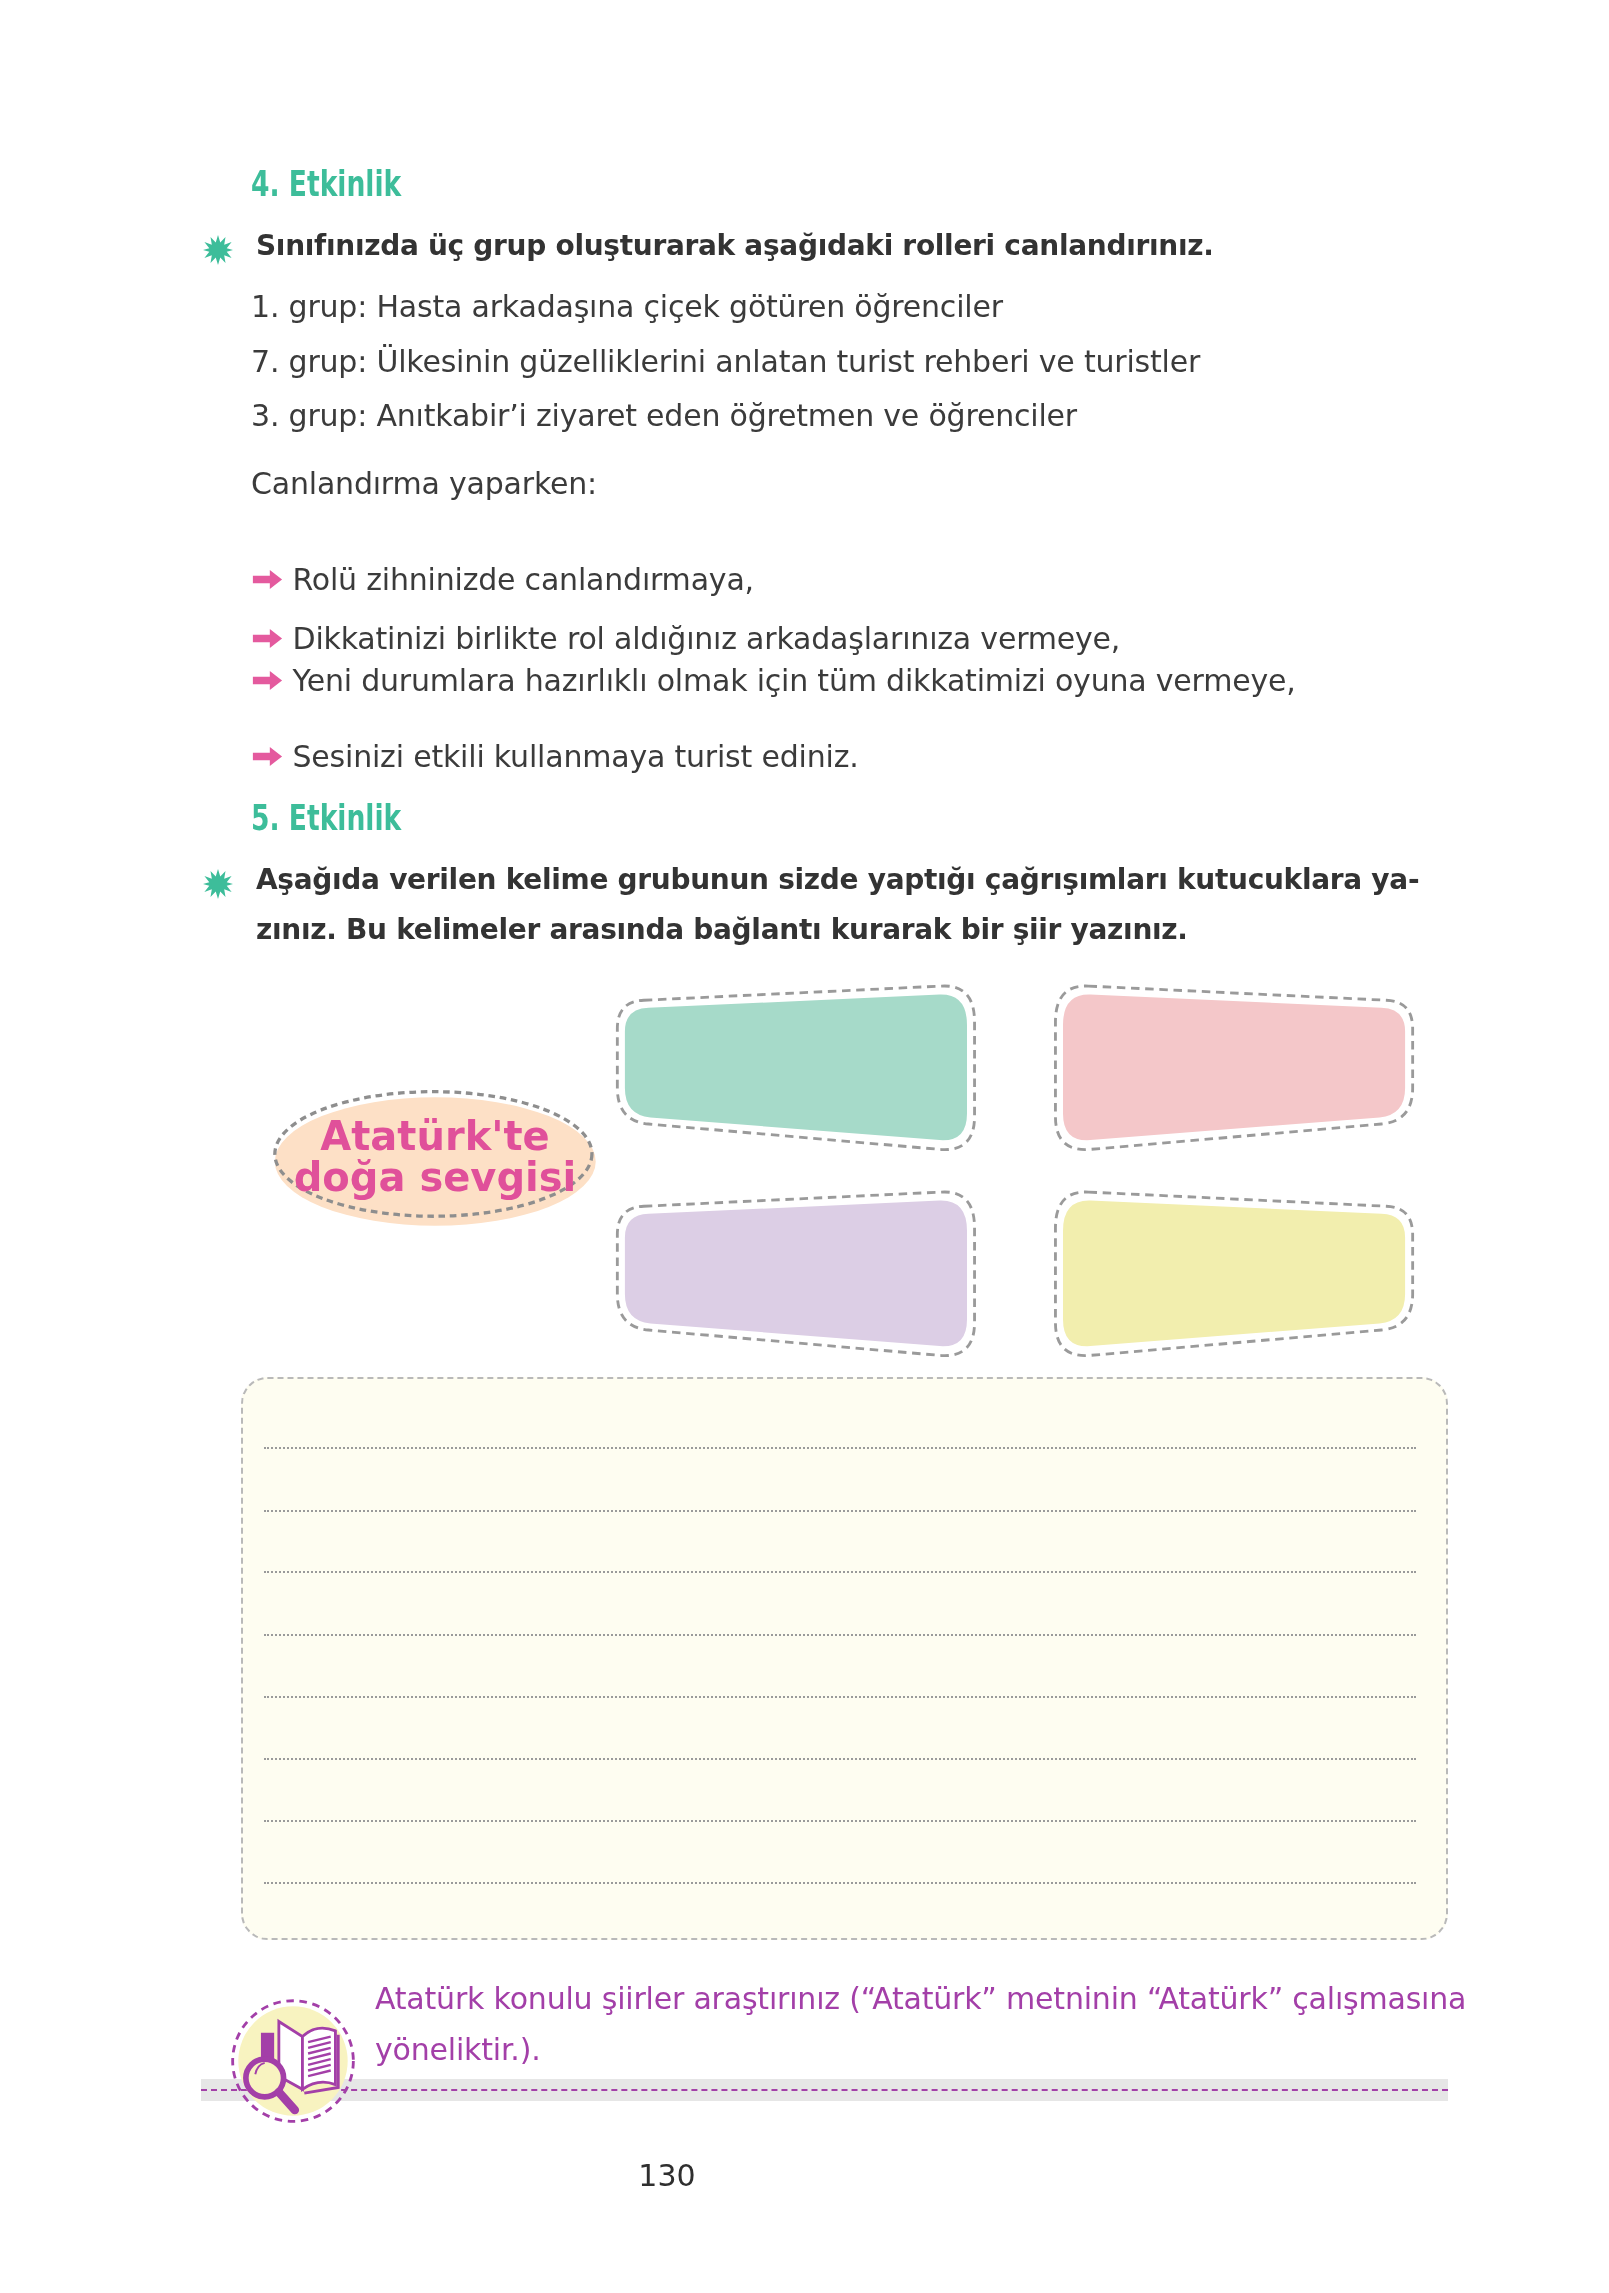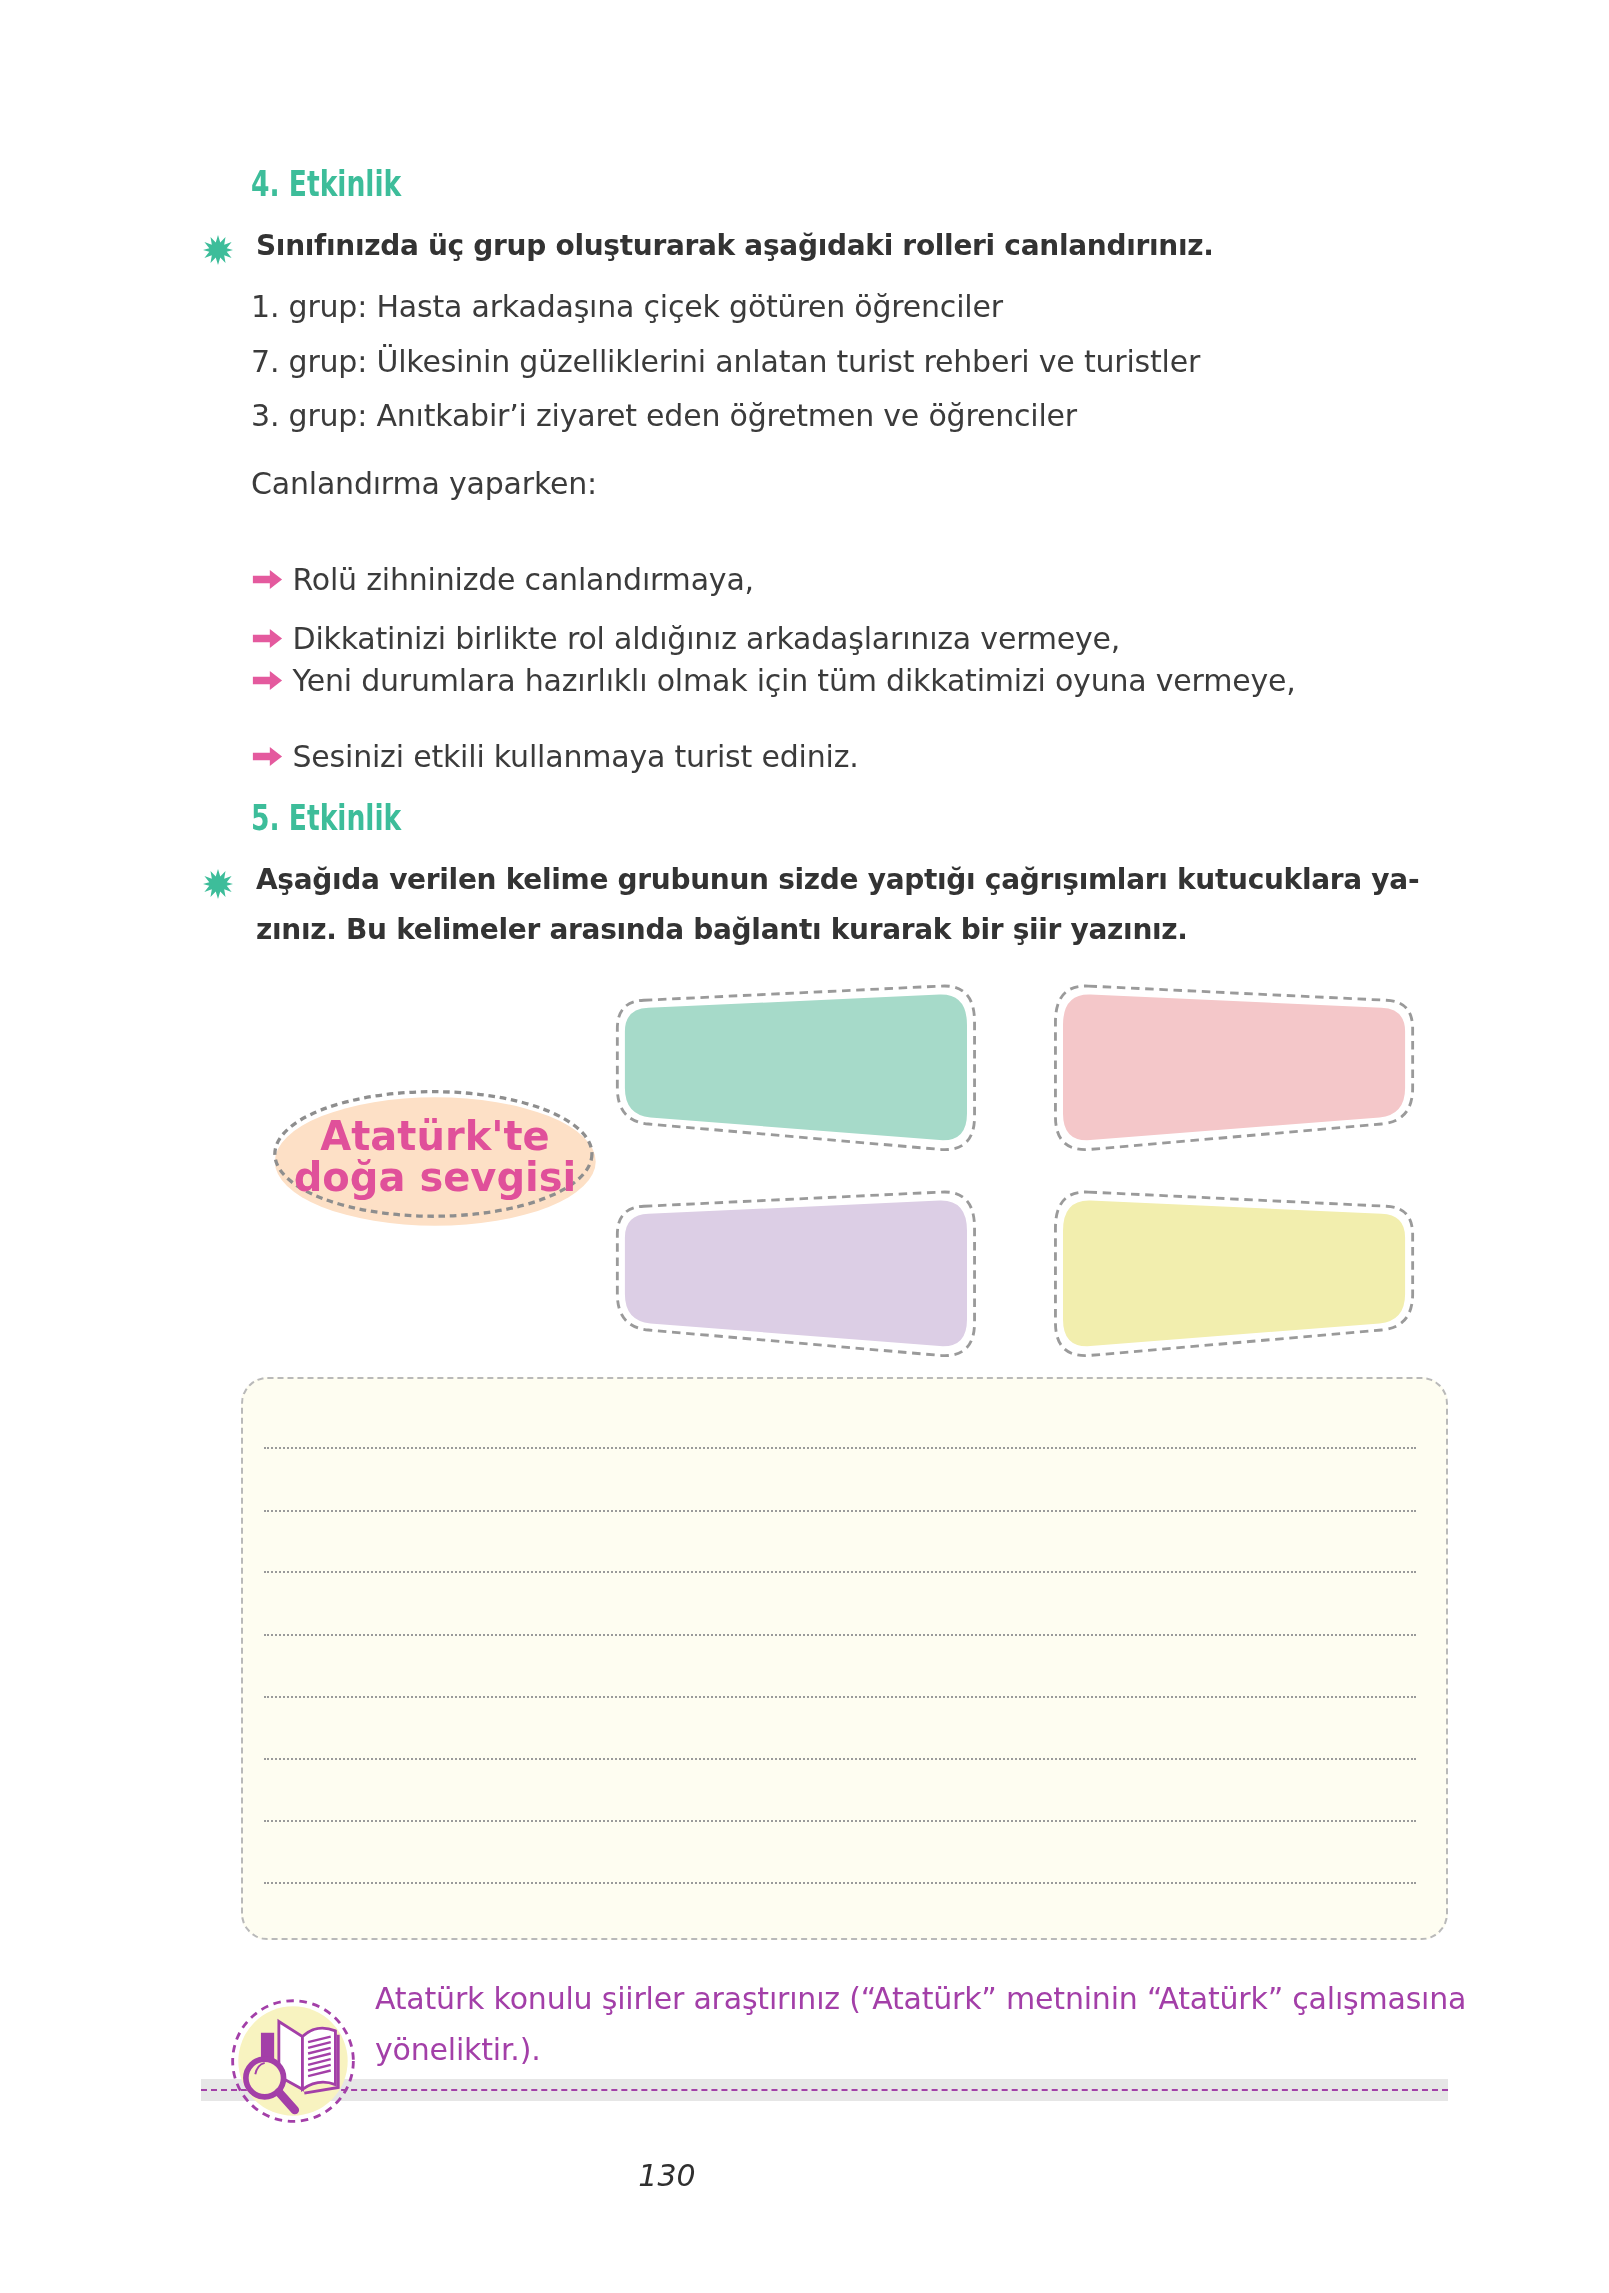--- a/index.html
+++ b/index.html
@@ -13,21 +13,21 @@
   .line { position: absolute; left: 251px; font-size: 30px; color: #3b3b3b; white-space: nowrap; letter-spacing: -0.2px; }
   .bullet { position: absolute; left: 251px; font-size: 30px; color: #3b3b3b; white-space: nowrap; letter-spacing: -0.2px; margin-top: 37px; }
   .bullet .arrow { display: inline-block; width: 32px; height: 21px; vertical-align: middle; margin-right: 9.5px; margin-top: -3.8px; }
   .shape { position: absolute; }
   .writing-box { position: absolute; left: 241px; top: 1377px; width: 1207px; height: 563px;
                  background: #fefdf1; border: 2.8px dashed #b9b9b9; border-radius: 26.5px; box-sizing: border-box; }
   .rule { position: absolute; left: 21px; right: 30px; height: 0; border-top: 2.8px dotted #9a9a9a; }
   .note-band { position: absolute; left: 201px; top: 2079px; width: 1247px; height: 22px; background: #e6e6e6; }
   .note-dash { position: absolute; left: 201px; top: 2089px; width: 1247px; height: 0; border-top: 2.8px dashed #a33fa8; }
   .note-text { position: absolute; left: 375px; font-size: 30px; color: #a33fa8; white-space: nowrap; letter-spacing: -0.2px; }
-  .page-num { position: absolute; left: 0; width: 1334px; top: 2158px; text-align: center; font-size: 30px; color: #2f2f2f; font-style: italic; }
+  .page-num { position: absolute; left: 0; width: 1334px; top: 2158px; text-align: center; font-size: 30px; color: #2f2f2f; }
   .oval-text { position: absolute; left: 274px; width: 322px; text-align: center; color: #e0509a; font-weight: bold;
                font-size: 40px; font-family: "DejaVu Sans", sans-serif; line-height: 42px; }
 </style>
 </head>
 <body>
 
 <div class="heading" style="left:251px; top:163px;">4. Etkinlik</div>
 
 <svg class="star" style="left:203px; top:235px;" viewBox="0 0 32 32">
   <polygon fill="#3dbd9a" points="16,0 18.4,8.1 24,2.1 22.6,10.4 30.5,7.5 25.3,14.1 32,16 25.3,17.9 30.5,24.5 22.6,21.6 24,29.9 18.4,23.9 16,32 13.6,23.9 8,29.9 9.4,21.6 1.5,24.5 6.7,17.9 0,16 6.7,14.1 1.5,7.5 9.4,10.4 8,2.1 13.6,8.1"></polygon>

